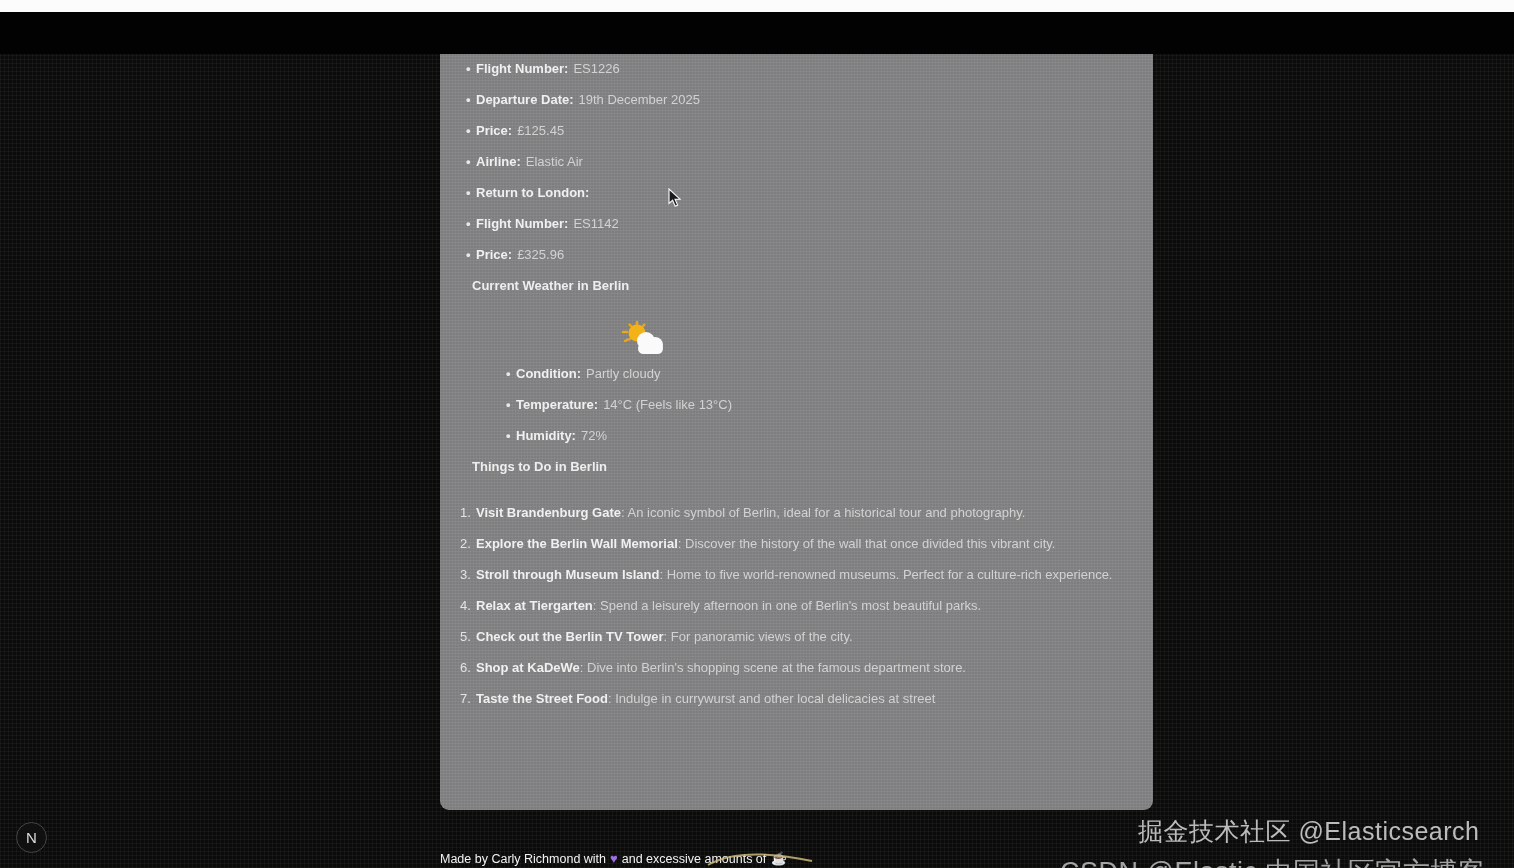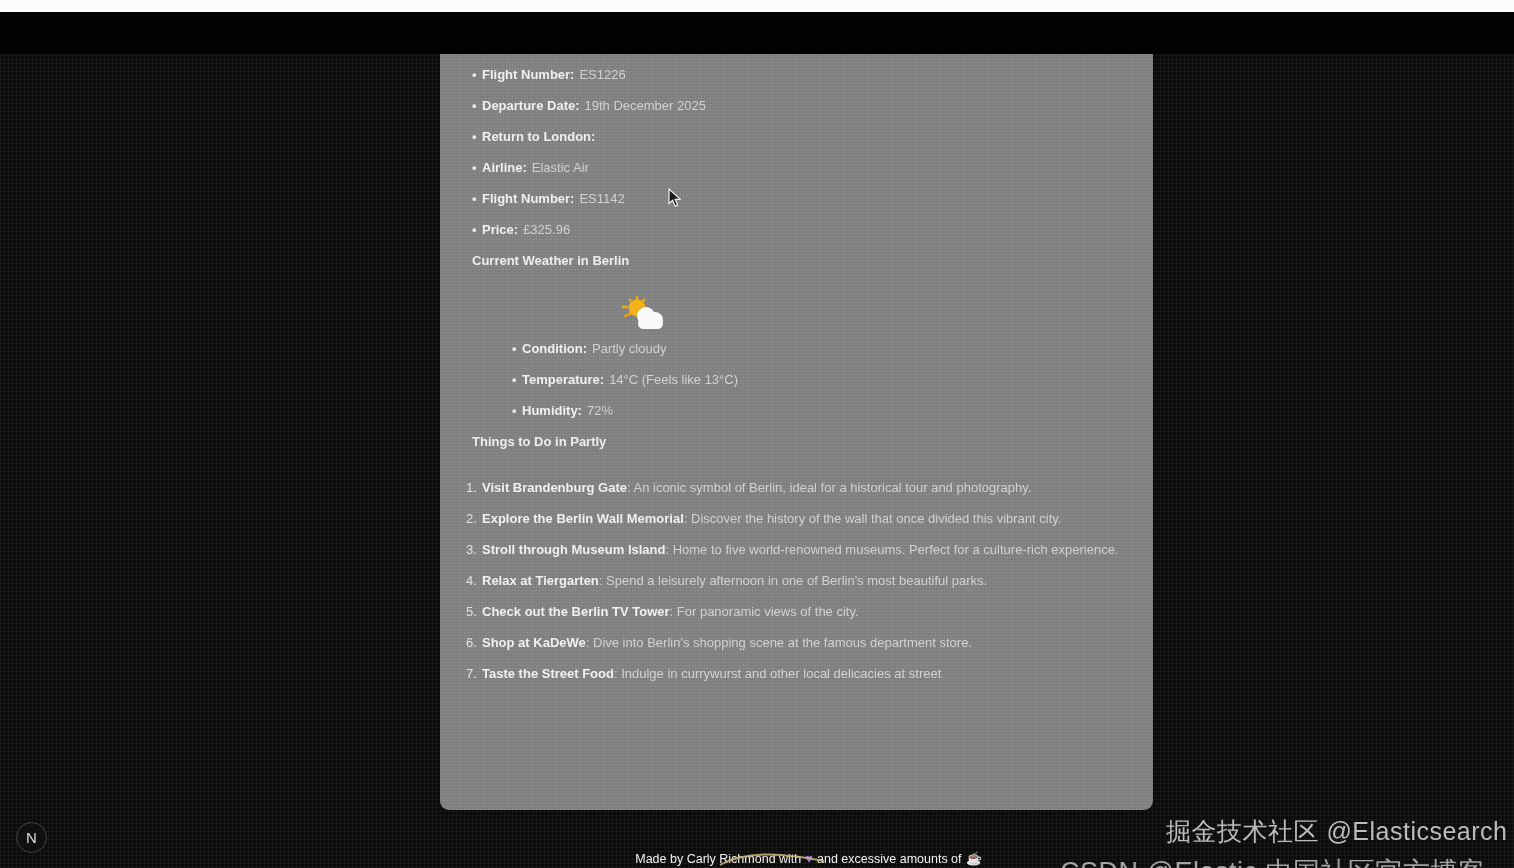--- a/index.html
+++ b/index.html
@@ -23,21 +23,21 @@
   .panel {
     position:absolute; left:440px; top:0; width:713px; height:756px;
     background-color:#7e7e81;
     background-image:
       repeating-linear-gradient(0deg,  rgba(255,255,255,0.06) 0 1px, transparent 1px 3px),
       repeating-linear-gradient(90deg, rgba(210,215,160,0.07) 0 1px, transparent 1px 3px);
     border-radius:0 0 9px 9px;
     color:#d6d6d6; font-size:13px;
   }
 
-  ul, ol { margin:10px; padding:0; list-style:none; }
+  ul, ol { margin:4px; padding:0; list-style:none; }
   .panel li {
     position:relative; padding-left:32px; height:15px; line-height:15px;
     margin:0 0 16px 0; white-space:nowrap;
   }
   .kv-list li::before {
     content:"\2022"; position:absolute; left:22px; top:0;
     color:#e8e8e8; font-weight:bold;
   }
   .flight-list { padding-top:3px; }
   .lbl { font-weight:bold; color:#f0f0f0; }
@@ -51,29 +51,29 @@
   .icon-wrap { margin:26px 0 0 180px; width:48px; height:43px; }
   .weather-list { margin-top:4px;padding-left:40px; }
   .h-things { margin-top:30px; }
 
   .todo-list { margin-top:31px; }
   .todo-list .num { position:absolute; left:16px; top:0; color:#e3e3e3; }
   .todo-list .name { font-weight:bold; color:#f0f0f0; }
   .todo-list .desc { color:#d2d2d2;text-align:center; }
 
   .footer {
-    position:absolute; left:452px; top:797px; width:714px; height:17px;
-    text-align:center; font-size:12.5px; color:#f3f3f3; white-space:nowrap;
+    position:absolute; left:440px; top:797px; width:714px; height:17px;
+    text-align:left; font-size:12.5px; color:#f3f3f3; white-space:nowrap;
   }
   .heart { color:#9e6fe0; margin:0 4px; font-size:13px; }
   .coffee { color:#cfc09b; margin-left:5px; font-size:13px; }
   .footer-arc { position:absolute; left:266px; top:1px; pointer-events:none; }
 
   .wm-juejin {
-    position:absolute; top:761px; left:1166px; font-size:25px; font-weight:500;
+    position:absolute; top:761px; left:1138px; font-size:25px; font-weight:500;
     color:#d4d4d4; opacity:0.88; white-space:nowrap; letter-spacing:0.5px;
   }
   .wm-csdn {
     position:absolute; top:772px; left:1060px; font-size:27px;
     color:#c9c9c9; opacity:0.80; white-space:nowrap; letter-spacing:0.5px;margin-top:28px;
   }
 
   .n-badge {
     position:absolute; left:16px; top:768px; width:31px; height:31px;
     border-radius:50%; background:#101010; border:1px solid #454545;
@@ -89,22 +89,23 @@
 <div class="white-strip"></div>
 <div class="black-bar"></div>
 
 <div class="stage">
 
   <div class="panel">
 
     <ul class="kv-list flight-list">
       <li><span class="lbl">Flight Number:</span><span class="val">ES1226</span></li>
       <li><span class="lbl">Departure Date:</span><span class="val">19th December 2025</span></li>
+      <li><span class="lbl">Price:</span><span class="val">£125.45</span></li>
+      <li><span class="lbl">Airline:</span><span class="val">Elastic Air</span></li>
       <li><span class="lbl">Return to London:</span><span class="val"></span></li>
-      <li><span class="lbl">Airline:</span><span class="val">Elastic Air</span></li>
       <li><span class="lbl">Flight Number:</span><span class="val">ES1142</span></li>
       <li><span class="lbl">Price:</span><span class="val">£325.96</span></li>
     </ul>
 
     <h3 class="h-weather">Current Weather in Berlin</h3>
 
     <div class="icon-wrap">
       <svg width="48" height="43" viewBox="0 0 48 43">
         <g stroke="#eda713" stroke-width="2.4" stroke-linecap="round">
           <line x1="17" y1="3" x2="17" y2="7"></line>
@@ -122,21 +123,21 @@
         </g>
       </svg>
     </div>
 
     <ul class="kv-list weather-list">
       <li><span class="lbl">Condition:</span><span class="val">Partly cloudy</span></li>
       <li><span class="lbl">Temperature:</span><span class="val">14°C (Feels like 13°C)</span></li>
       <li><span class="lbl">Humidity:</span><span class="val">72%</span></li>
     </ul>
 
-    <h3 class="h-things">Things to Do in Partly</h3>
+    <h3 class="h-things">Things to Do in Berlin</h3>
 
     <ol class="todo-list">
       <li><span class="num">1.</span><span class="name">Visit Brandenburg Gate</span><span class="desc">: An iconic symbol of Berlin, ideal for a historical tour and photography.</span></li>
       <li><span class="num">2.</span><span class="name">Explore the Berlin Wall Memorial</span><span class="desc">: Discover the history of the wall that once divided this vibrant city.</span></li>
       <li><span class="num">3.</span><span class="name">Stroll through Museum Island</span><span class="desc">: Home to five world-renowned museums. Perfect for a culture-rich experience.</span></li>
       <li><span class="num">4.</span><span class="name">Relax at Tiergarten</span><span class="desc">: Spend a leisurely afternoon in one of Berlin's most beautiful parks.</span></li>
       <li><span class="num">5.</span><span class="name">Check out the Berlin TV Tower</span><span class="desc">: For panoramic views of the city.</span></li>
       <li><span class="num">6.</span><span class="name">Shop at KaDeWe</span><span class="desc">: Dive into Berlin's shopping scene at the famous department store.</span></li>
       <li><span class="num">7.</span><span class="name">Taste the Street Food</span><span class="desc">: Indulge in currywurst and other local delicacies at street</span></li>
     </ol>

